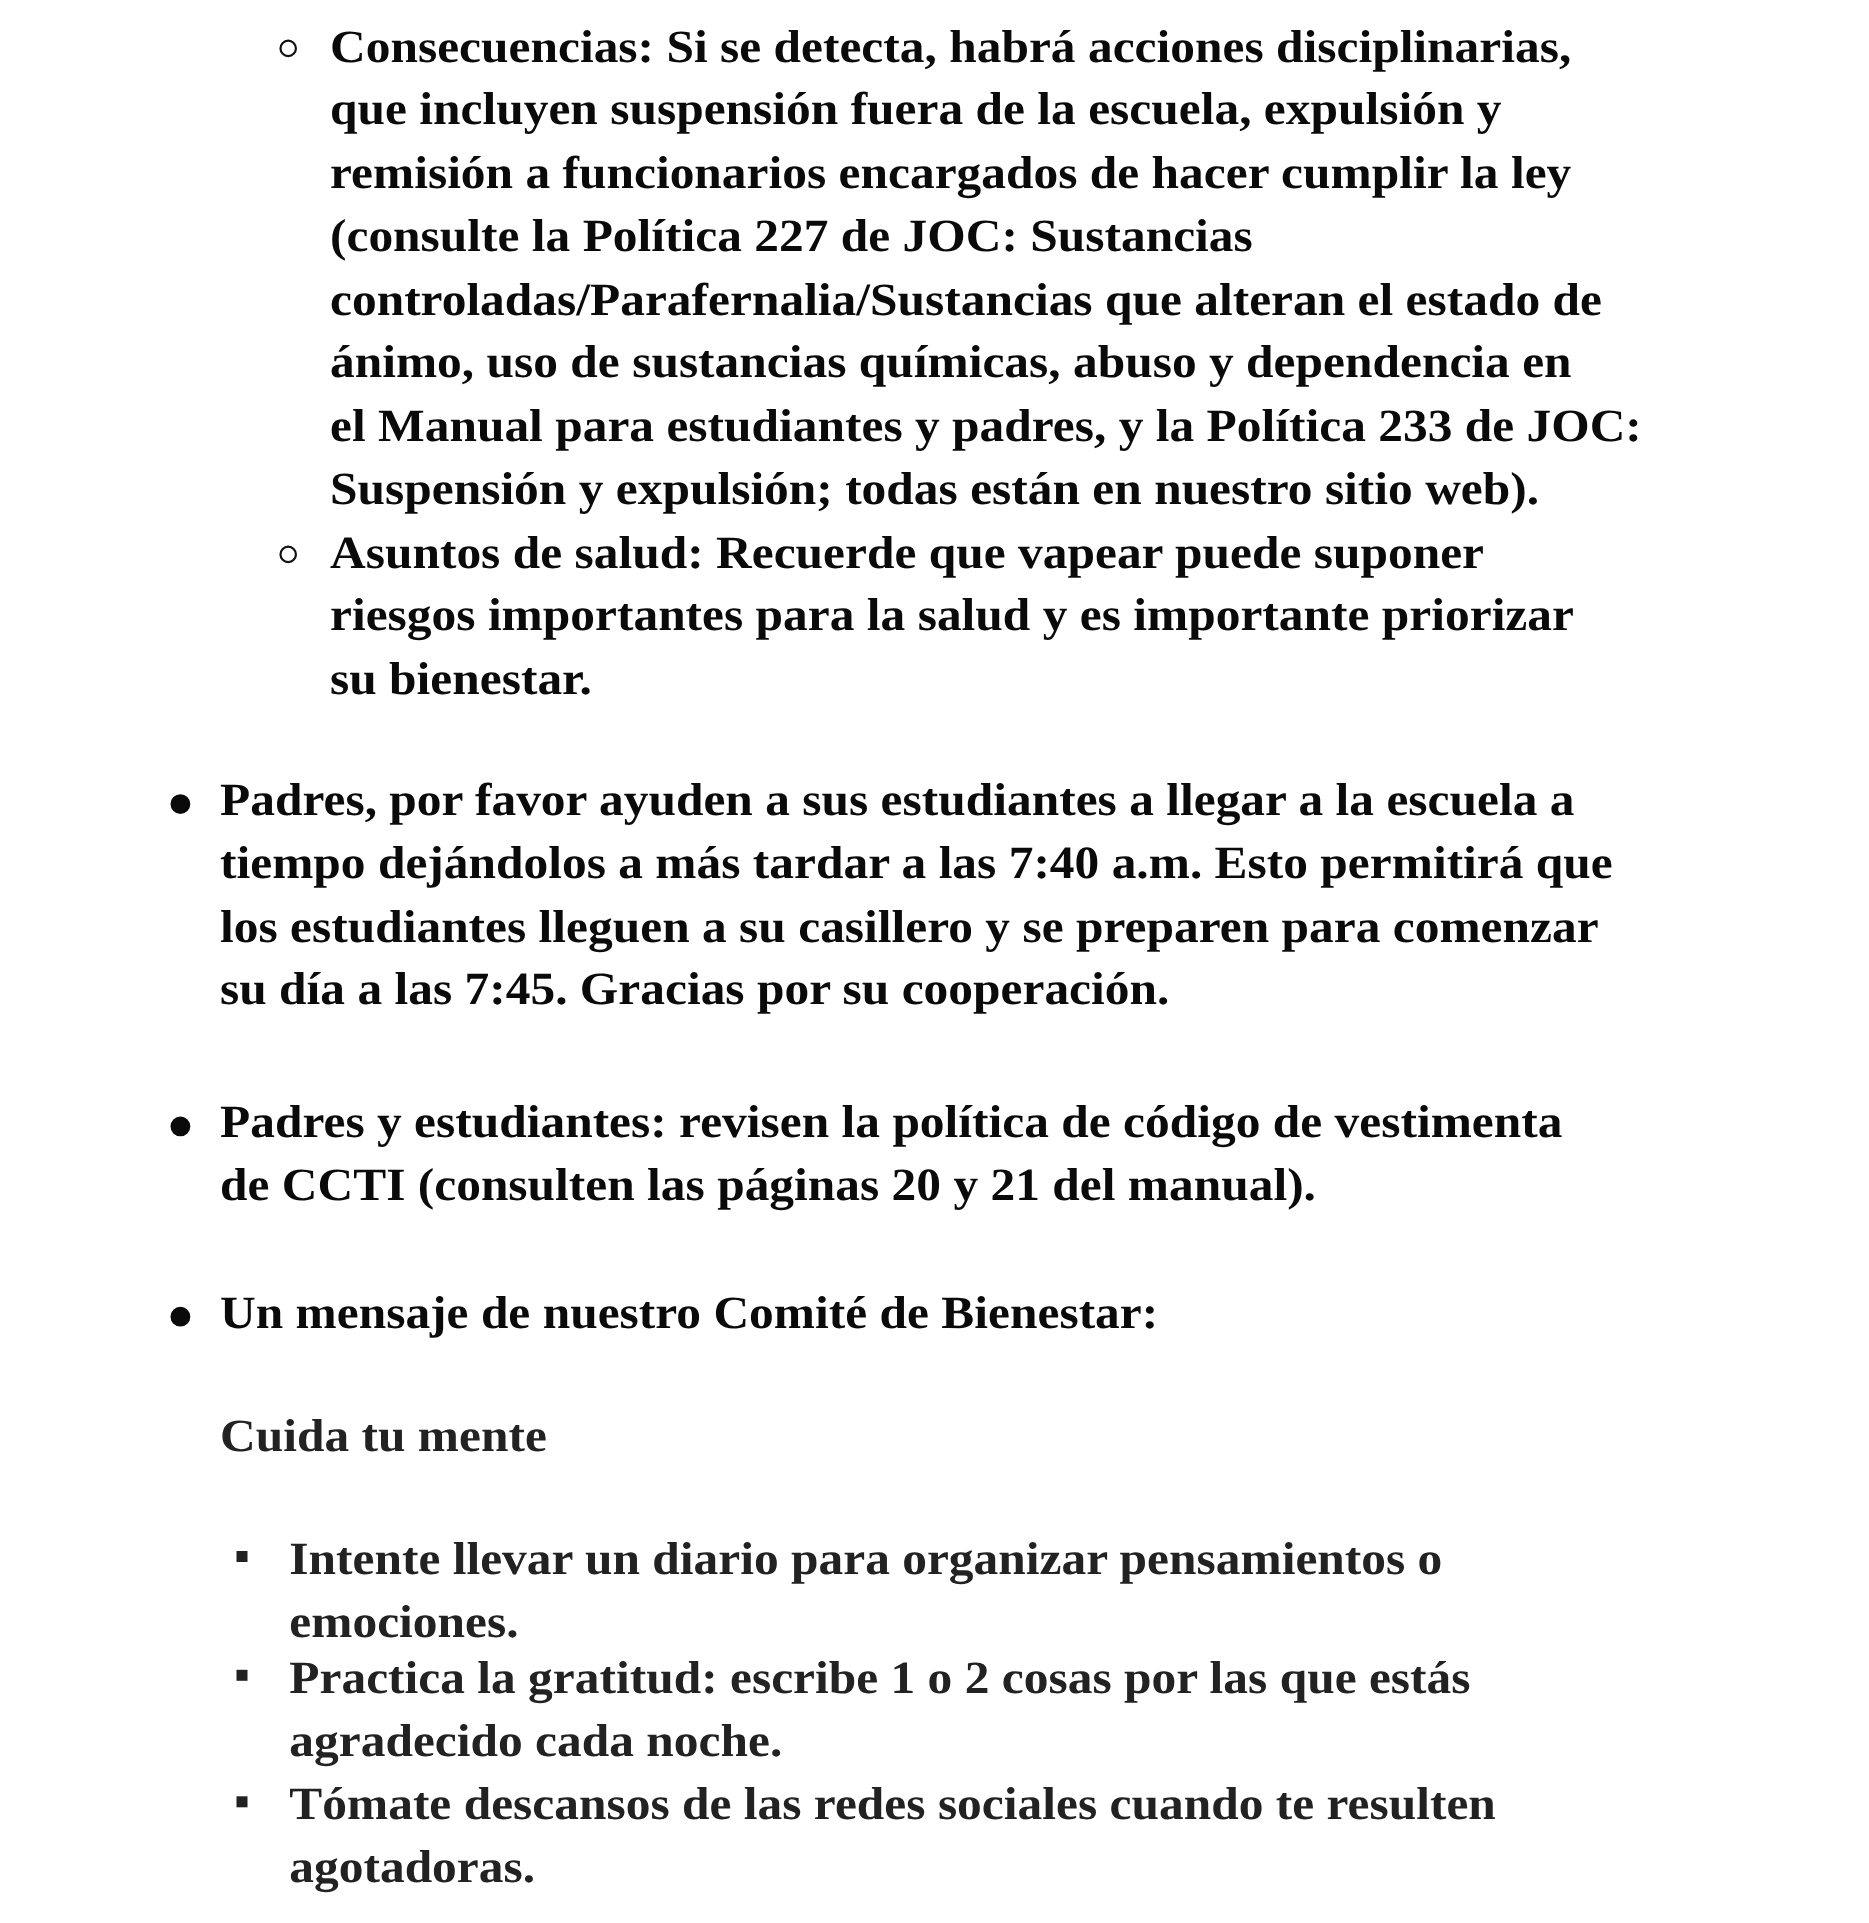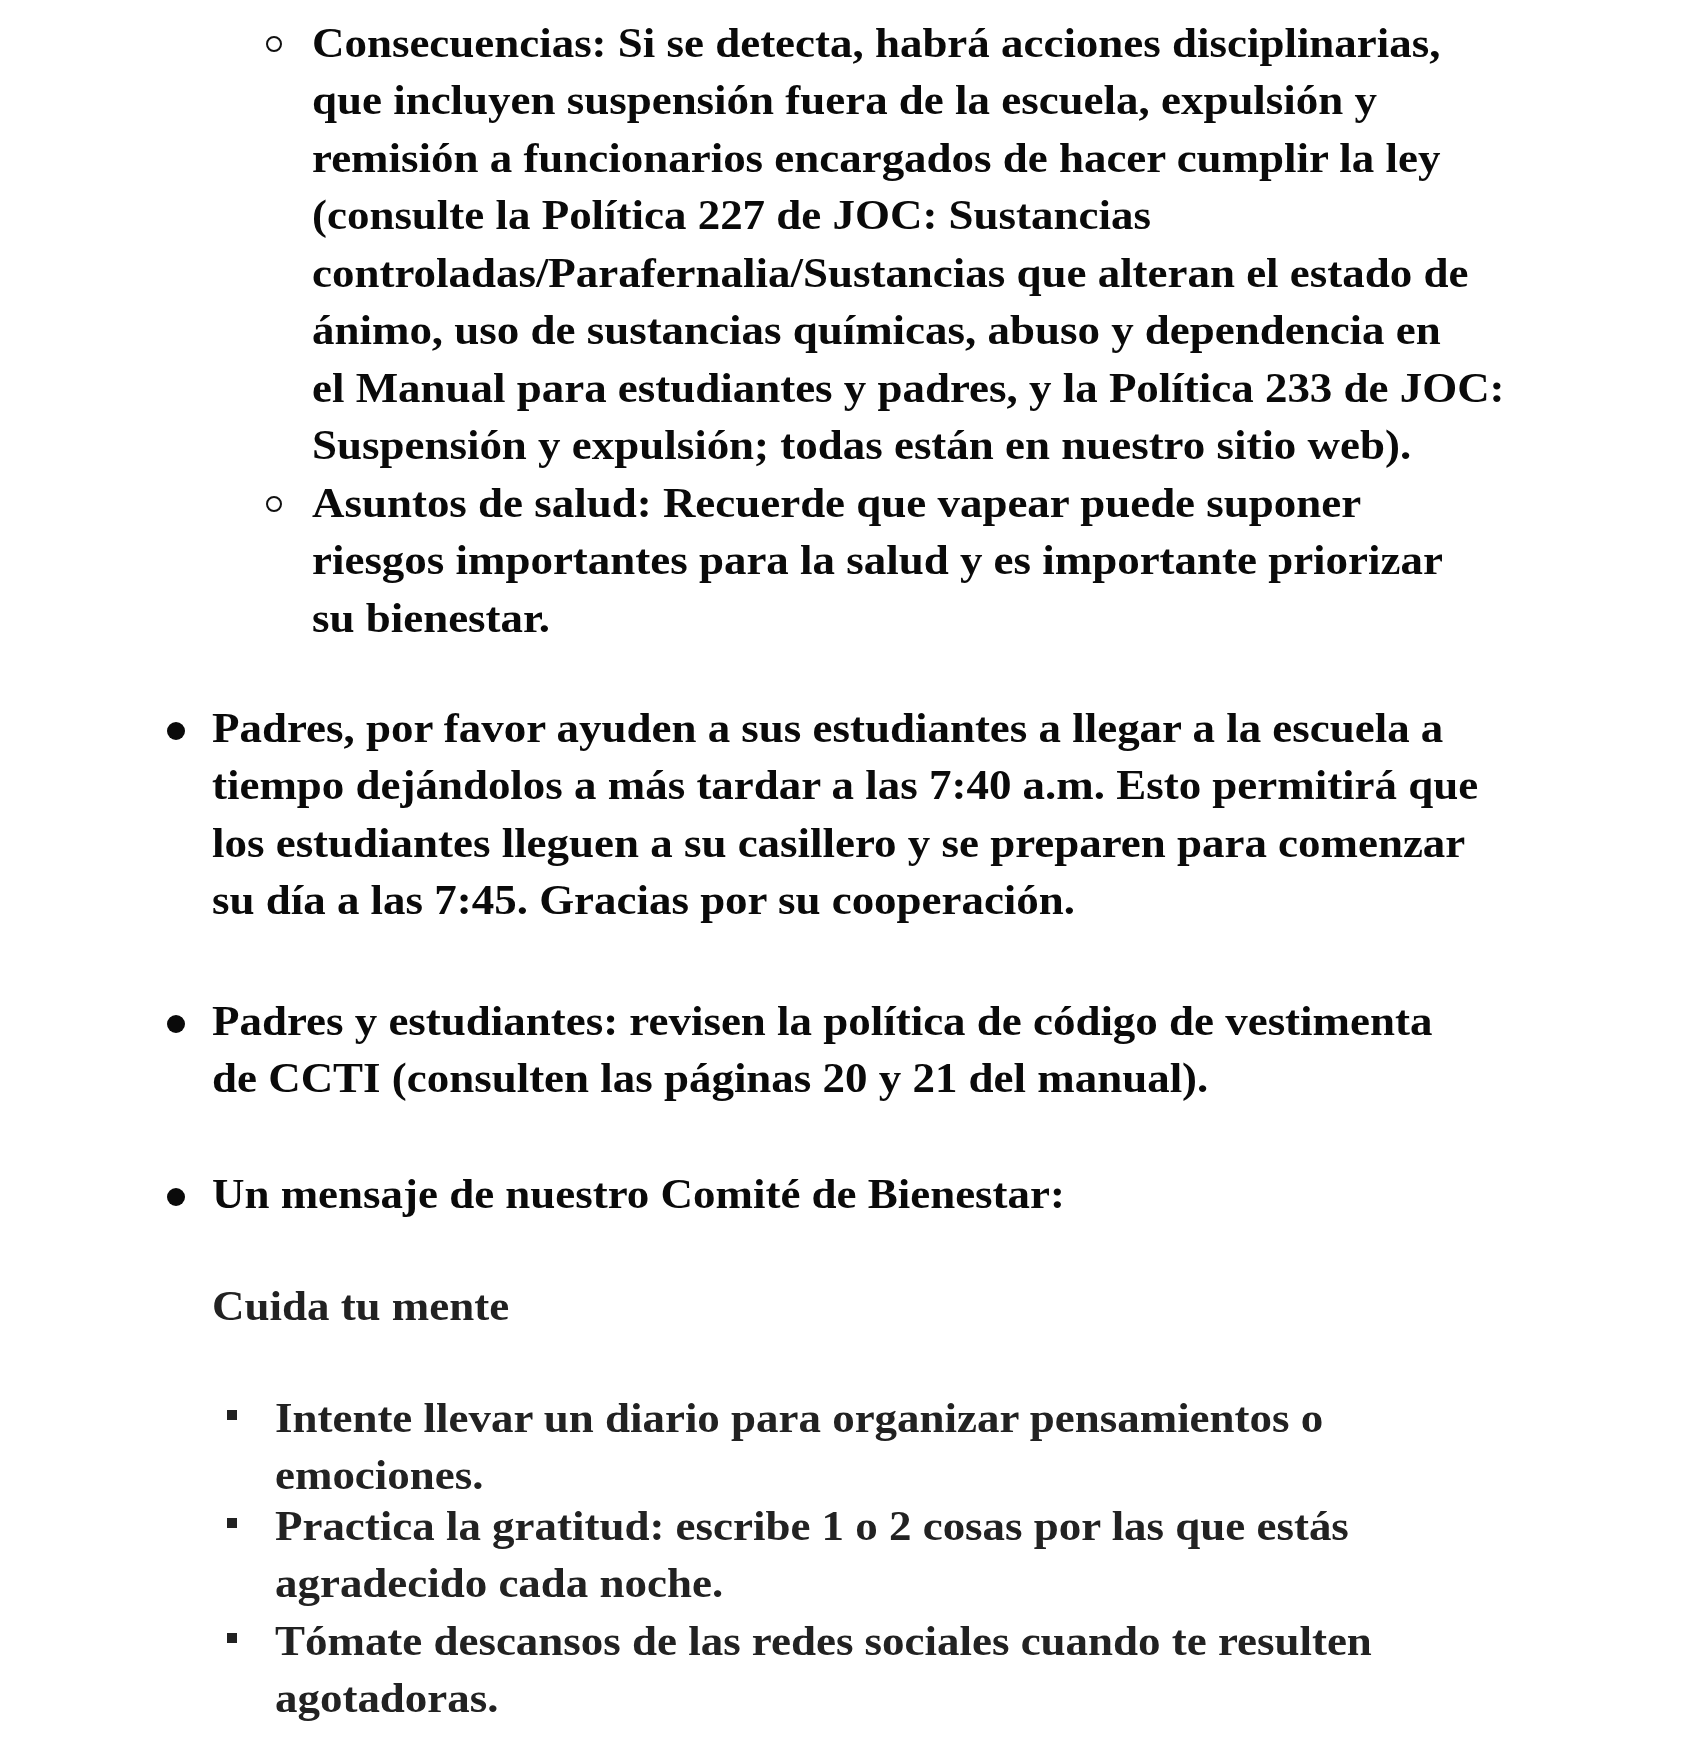--- a/index.html
+++ b/index.html
@@ -10,21 +10,21 @@
     body {
       width: 1699px;
       height: 1748px;
       position: relative;
       overflow: hidden;
       font-family: "Liberation Serif", "DejaVu Serif", serif;
       color: #0a0a0a;
     }
     .page {
       position: absolute;
-      left: 12px; top: 0;
+      left: 0; top: 0;
       width: 1406px;
       height: 1748px;
     }
     .line {
       position: absolute;
       white-space: nowrap;
       font-size: 42px;
       font-weight: 600;
       line-height: 1;
       transform-origin: left bottom;

